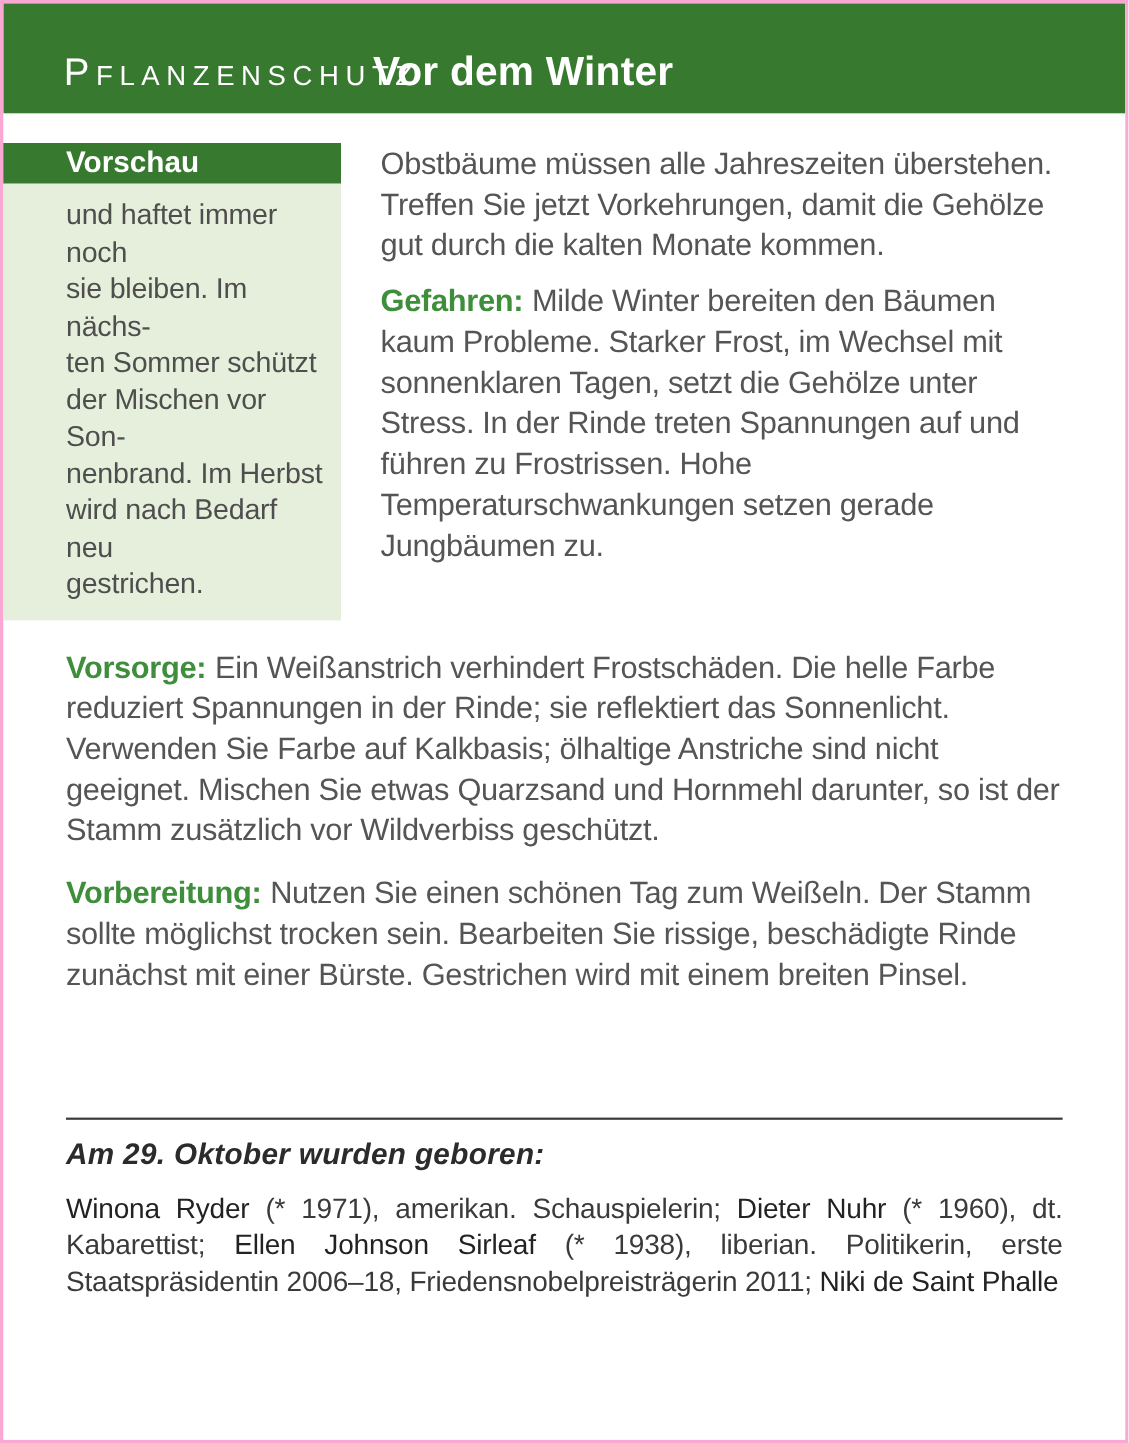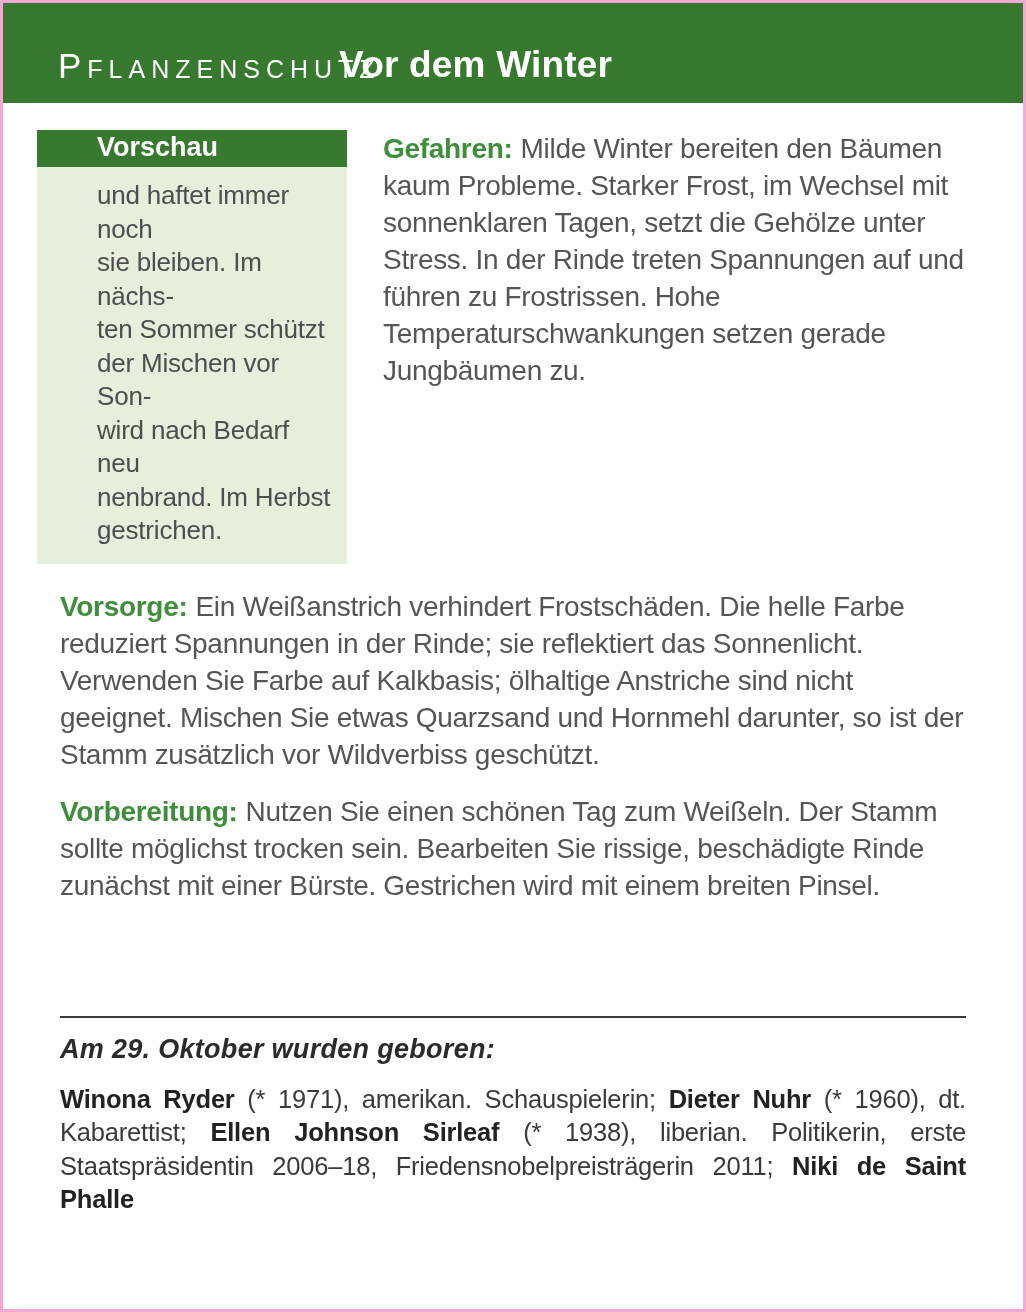--- a/index.html
+++ b/index.html
@@ -30,21 +30,20 @@
   .header-title{
     position:absolute;left:336px;bottom:17px;
     font-size:37px;font-weight:700;color:#ffffff;
     letter-spacing:0.2px;
   }
   
   .content{padding:27px 57px 0 57px;}
   .sidebar-box{
     float:left;width:310px;
     margin:0 36px 12px -60px;
-    padding-left:37px;
   }
   .sidebar-head{
     background:var(--header-green,#37792e);
     color:#ffffff;font-weight:700;font-size:27px;
     padding:4px 10px 6px 60px;line-height:27px;
   }
   .sidebar-body{
     background:var(--sidebar-bg,#e5efdb);
     padding:12px 12px 16px 60px;
     font-size:26px;line-height:33.5px;color:#4e4e4e;
@@ -68,47 +67,48 @@
   .bday-heading{
     margin:16px 0 18px 0;
     font-size:27px;font-weight:700;color:var(--dark-text,#2b2b2b);
     letter-spacing:0.3px;
     font-style:italic;
   }
   .bday-text{
     margin:0;font-size:25.5px;line-height:33.5px;
     color:#3a3a3a;text-align:justify;letter-spacing:-0.2px;
   }
-  .bday-text .seg-bold{font-weight:700;color:#222222;}
+  .bday-text .seg-bold{font-weight:400;color:#222222;}
 </style>
 </head>
 <body>
 
 <div class="page">
 
   <div class="header">
     <span class="header-category">Pflanzenschutz</span>
     <span class="header-title">Vor dem Winter</span>
   </div>
 
   <div class="content">
 
     <div class="sidebar-box">
       <div class="sidebar-head">Vorschau</div>
       <div class="sidebar-body">
           <div>und haftet immer noch</div>
           <div>sie bleiben. Im nächs-</div>
           <div>ten Sommer schützt</div>
           <div>der Mischen vor Son-</div>
+          <div>nenbrand. Im Herbst</div>
           <div>wird nach Bedarf neu</div>
-          <div>nenbrand. Im Herbst</div>
           <div>gestrichen.</div>
         </div>
     </div>
 
+    <p class="body-par">Obstbäume müssen alle Jahreszeiten überstehen. Treffen Sie jetzt Vorkehrungen, damit die Gehölze gut durch die kalten Monate kommen.</p>
 
     <p class="body-par">
       <span class="kw">Gefahren:</span><span>Milde Winter bereiten den Bäumen kaum Probleme. Starker Frost, im Wechsel mit sonnenklaren Tagen, setzt die Gehölze unter Stress. In der Rinde treten Spannungen auf und führen zu Frostrissen. Hohe Temperaturschwankungen setzen gerade Jungbäumen zu.</span>
     </p>
 
     <p class="body-par clear">
       <span class="kw">Vorsorge:</span><span>Ein Weißanstrich verhindert Frostschäden. Die helle Farbe reduziert Spannungen in der Rinde; sie reflektiert das Sonnenlicht. Verwenden Sie Farbe auf Kalkbasis; ölhaltige Anstriche sind nicht geeignet. Mischen Sie etwas Quarzsand und Hornmehl darunter, so ist der Stamm zusätzlich vor Wildverbiss geschützt.</span>
     </p>
 
     <p class="body-par sec-vorbereitung">

